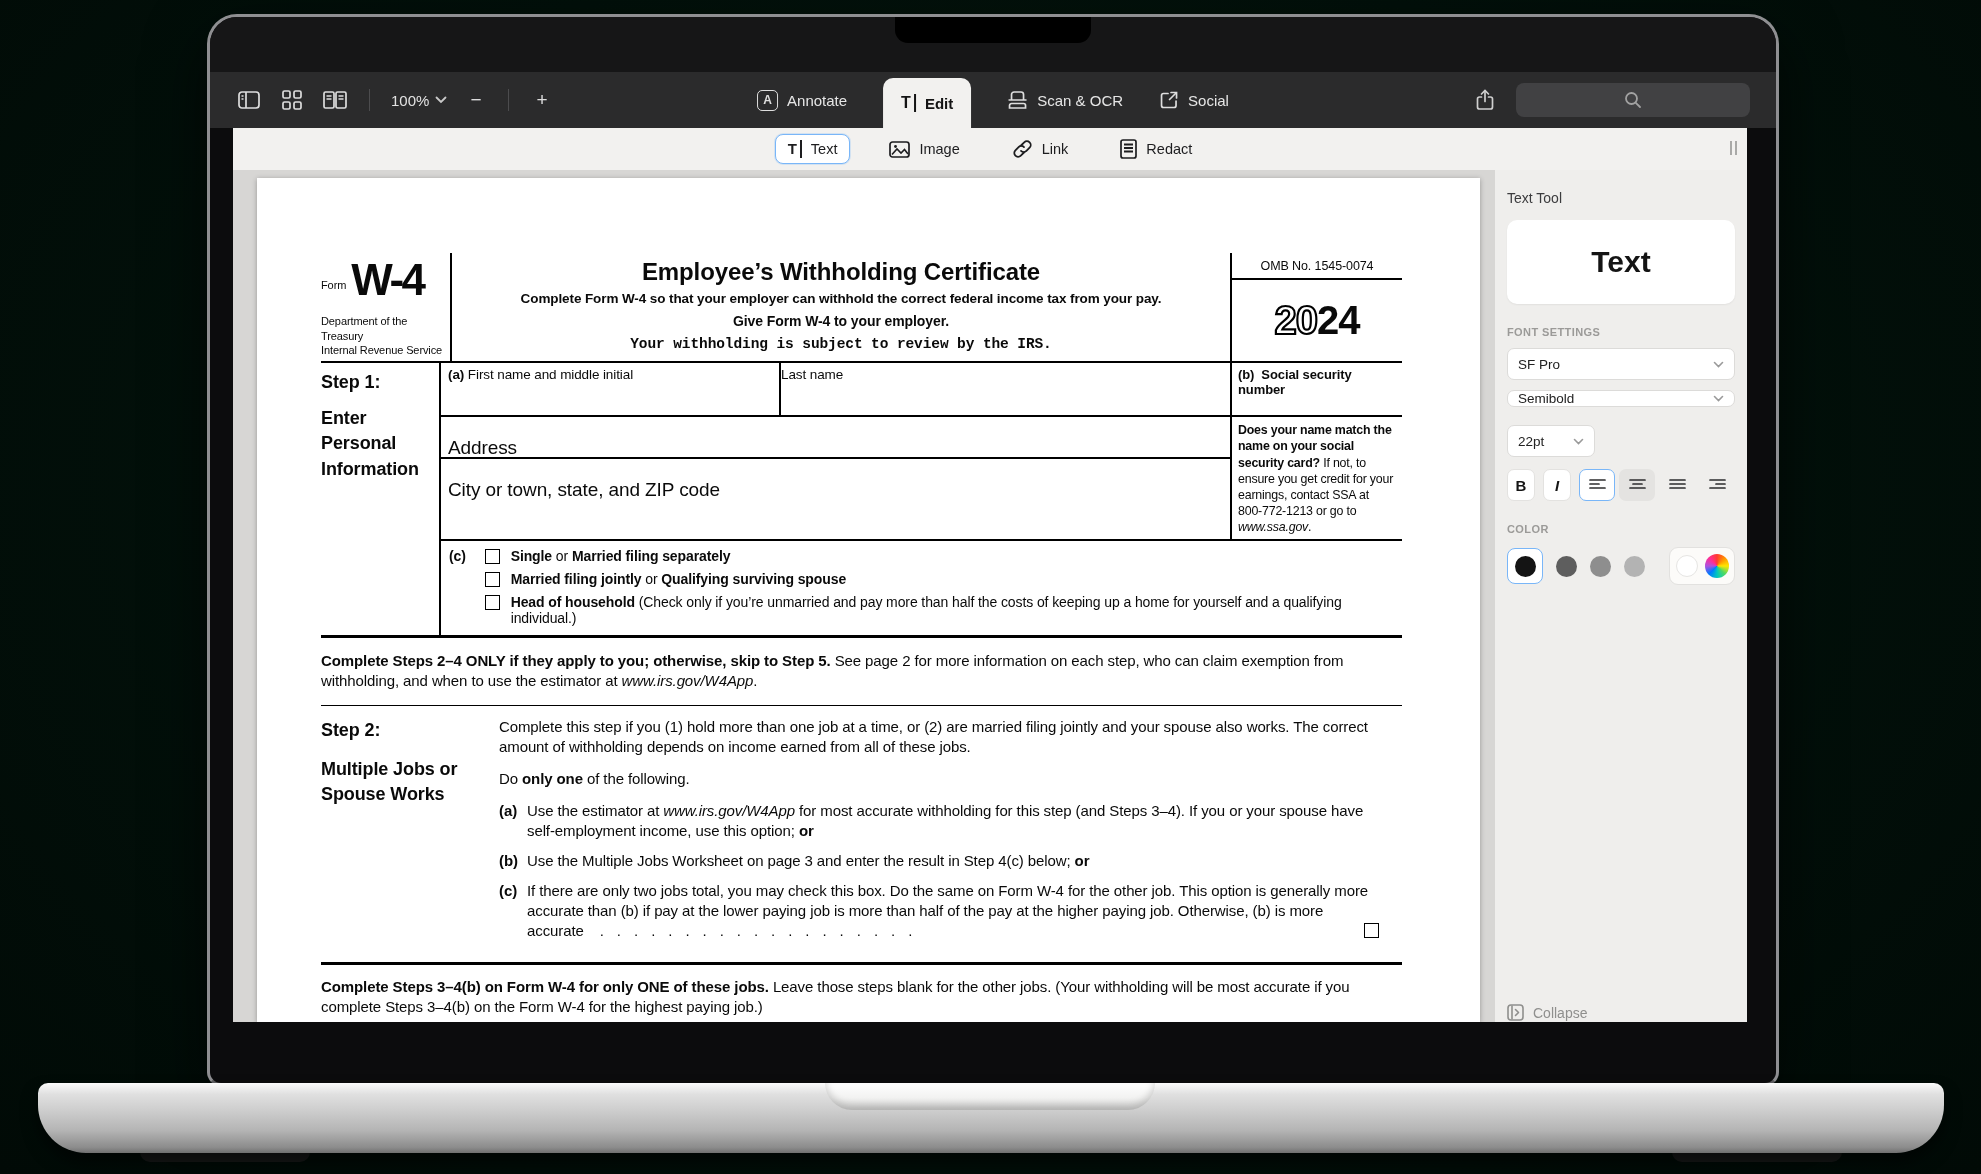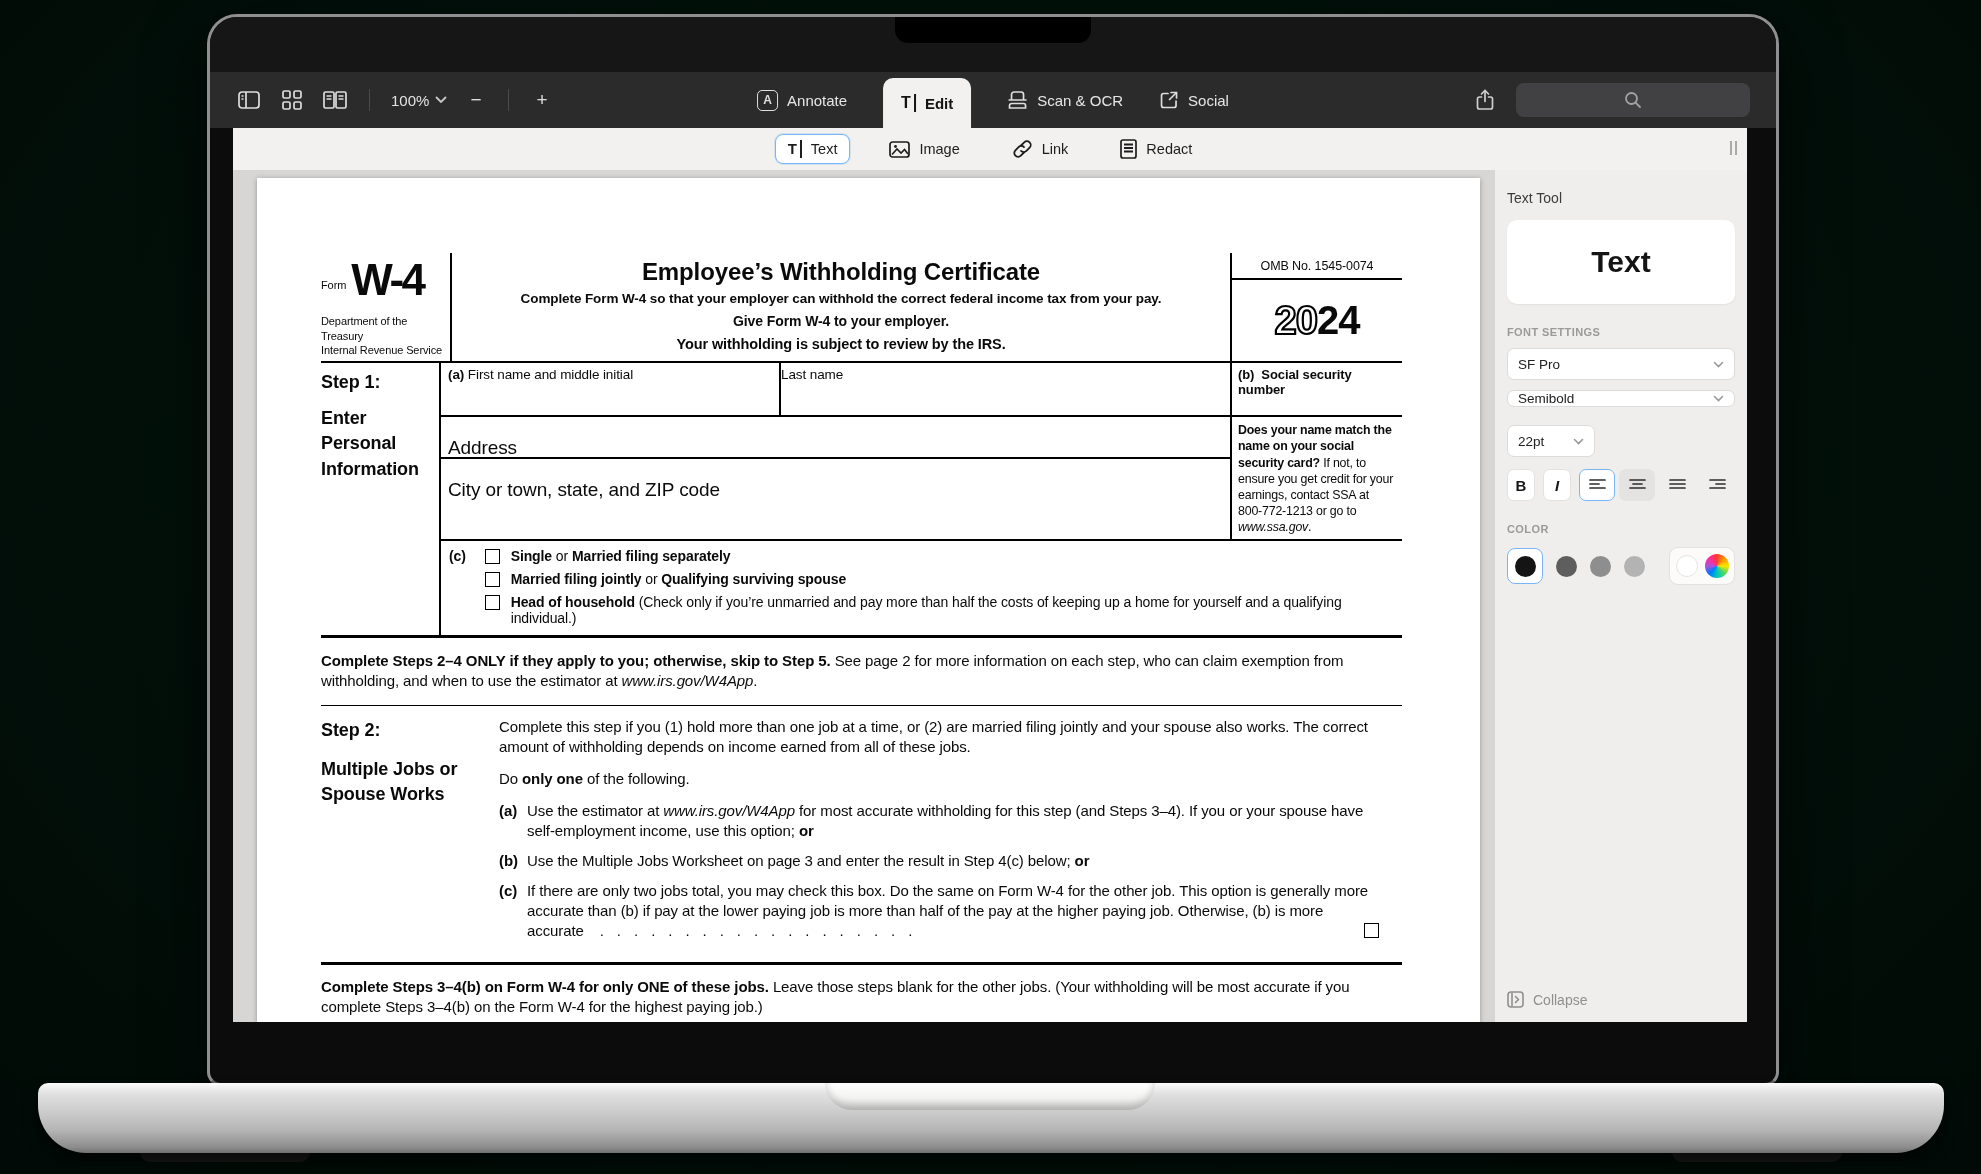--- a/index.html
+++ b/index.html
@@ -79,36 +79,36 @@
   .al-btn { width:36px; height:32px; border-radius:7px; display:grid; place-items:center; border:1.5px solid transparent; }
   .al-btn.sel { background:#fff; border-color:#79b6f8; }
   .al-btn.hov { background:#e4e3e1; }
   .swatch-row { margin-top:12px; display:flex; align-items:center; gap:13px; }
   .swatch-sel { width:36px; height:36px; background:#fff; border:1.5px solid #79b6f8; border-radius:8px; display:grid; place-items:center; }
   .dot { width:21px; height:21px; border-radius:50%; }
   .dot.c1 { background:#141414; } .dot.c2 { background:#5e5e5e; } .dot.c3 { background:#8e8e8e; } .dot.c4 { background:#b3b3b3; }
   .wheel-box { margin-left:auto; width:66px; height:38px; background:#fcfbf9; border:1px solid #e2e1df; border-radius:9px; display:flex; align-items:center; justify-content:center; gap:7px; }
   .dot.white { background:#fff; border:1px solid #e6e5e3; width:22px; height:22px; }
   .wheel { width:24px; height:24px; border-radius:50%; background:conic-gradient(#ff3b30,#ff9500,#ffe600,#4cd964,#00c7be,#007aff,#af52de,#ff2d95,#ff3b30); }
-  .collapse { position:absolute; left:12px; bottom:14px; display:flex; align-items:center; gap:9px; color:#8f8f8d; font-size:14px; }
+  .collapse { position:absolute; left:12px; bottom:1px; display:flex; align-items:center; gap:9px; color:#8f8f8d; font-size:14px; }
 
   
   .form { width:1081px; letter-spacing:-.1px; }
   .bold { font-weight:700; } .ital { font-style:italic; }
   .fh { display:flex; border-bottom:2.5px solid #000; }
   .fh-left { width:131px; border-right:2px solid #000; padding:8px 4px 4px 0; }
   .w4-row { display:flex; align-items:flex-end; gap:5px; }
   .form-word { font-size:11px; padding-bottom:7px; }
   .w4 { font-size:44px; font-weight:900; letter-spacing:-2.5px; line-height:.85; }
   .dept { margin-top:16px; font-size:11px; line-height:1.3; }
   .fh-mid { flex:1; text-align:center; padding:5px 10px 7px; }
   .fh-title { font-size:24px; font-weight:700; }
   .fh-i1 { font-size:13.5px; font-weight:700; margin-top:5px; }
   .fh-i2 { font-size:14px; font-weight:700; margin-top:7px; }
-  .fh-i3 { font-size:14.5px; font-weight:700; margin-top:7px; }
+  .fh-i3 { font-size:14.5px; font-weight:700; margin-top:7px;font-family:Liberation Mono, monospace; }
   .fh-right { width:172px; border-left:2px solid #000; display:flex; flex-direction:column; }
   .omb { font-size:12.5px; text-align:center; padding:6px 16px 5px; border-bottom:2px solid #000; }
   .year { flex:1; display:flex; align-items:center; justify-content:center; font-size:40px; font-weight:900; letter-spacing:-1px; }
   .y20 { color:#fff; -webkit-text-stroke:2.2px #000; }
   .s1 { display:flex; border-bottom:3px solid #000; }
   .s1-label { width:118px; padding-top:9px; font-weight:700; font-size:18px; }
   .s1-label .sub { margin-top:13px; line-height:1.4; }
   .s1-body { flex:1; border-left:2px solid #000; }
   .s1-top { display:flex; }
   .s1-cols-left { flex:1; }

